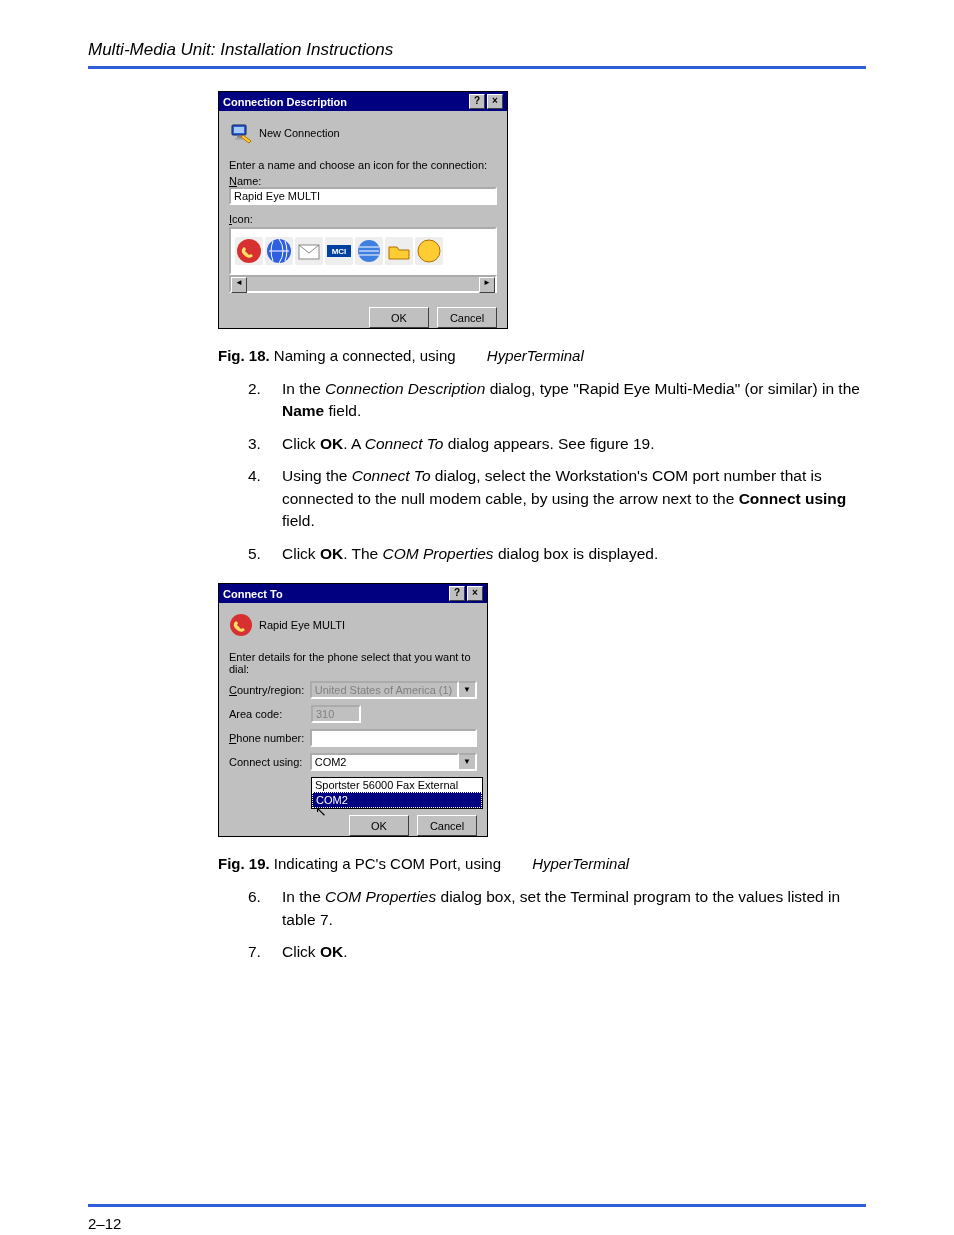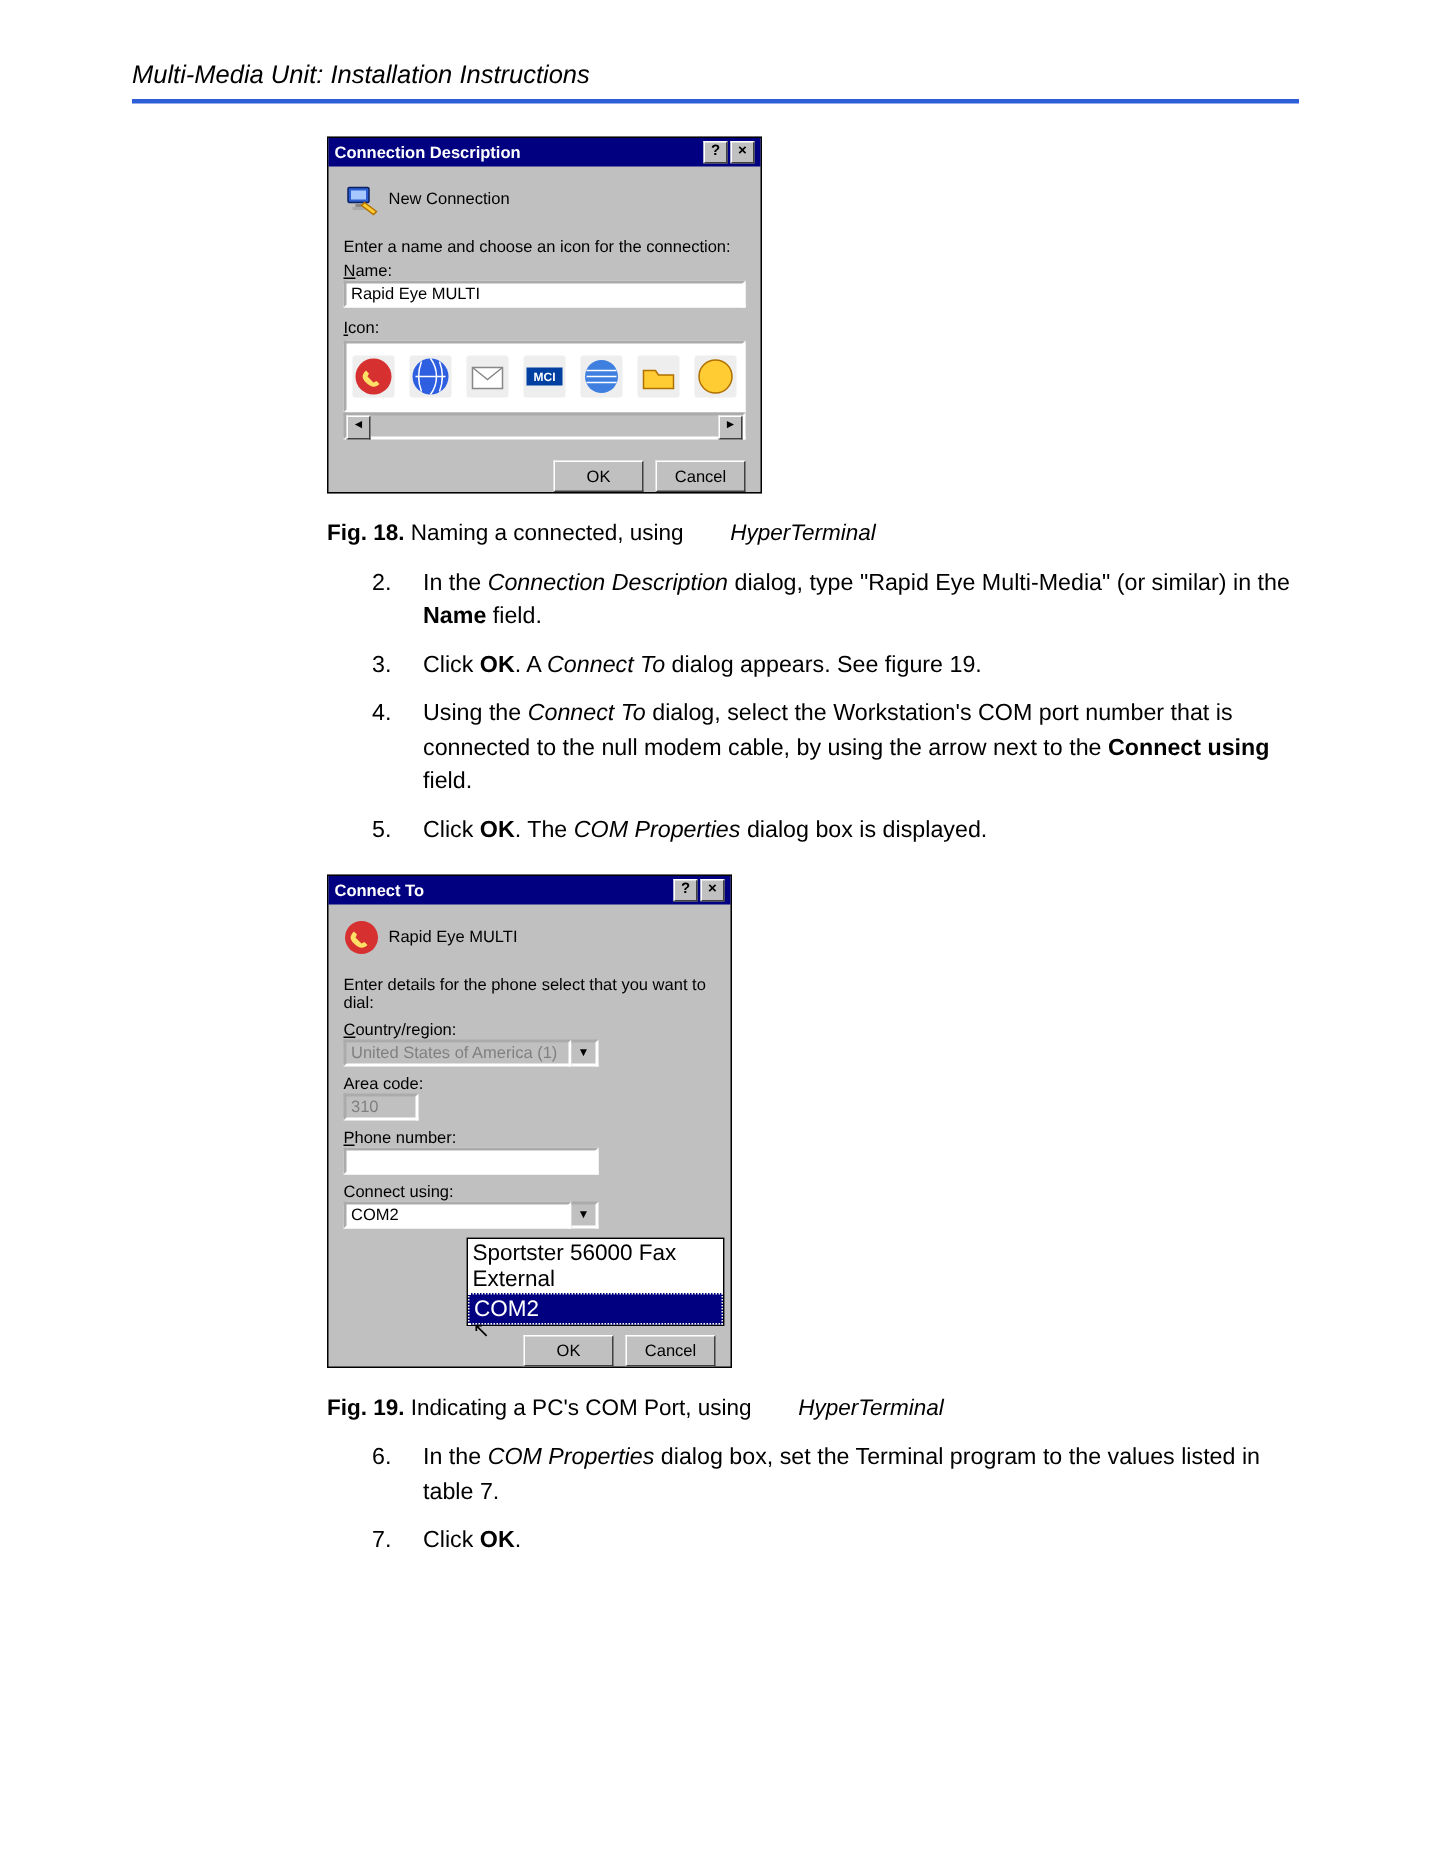--- a/index.html
+++ b/index.html
@@ -94,21 +94,20 @@
   .icon-picker {
     border: 2px inset #fff;
     background: #fff;
     height: 40px;
     display: flex;
     align-items: center;
     gap: 2px;
     padding: 2px 4px;
     overflow: hidden;
     margin-top: 2px;
-    justify-content: space-between;
   }
   .icon-picker .ic {
     width: 28px; height: 28px;
     display: inline-block;
     background: #eee;
     border-radius: 2px;
   }
   .scrollbar {
     height: 14px;
     border: 2px inset #fff;
@@ -141,23 +140,22 @@
     border-right-color: #404040;
     border-bottom-color: #404040;
     font-family: inherit;
     font-size: 11px;
     text-align: center;
     padding: 0 8px;
   }
   
   .form-row {
     display: flex;
-    align-items: flex-start;
+    align-items: center;
     margin: 6px 0;
-    flex-direction: column;
   }
   .form-row .lbl {
     width: 82px;
   }
   .combo {
     display: flex;
     width: 170px;
   }
   .combo .sunken-input { flex: 1; }
   .combo .drop {
@@ -168,21 +166,21 @@
     text-align: center;
     font-size: 8px;
     line-height: 14px;
   }
   .dropdown-list {
     position: relative;
     margin-left: 82px;
     width: 170px;
     border: 1px solid #000;
     background: #fff;
-    font-size: 15px;
+    font-size: 11px;
   }
   .dropdown-list div { padding: 1px 3px; }
   .dropdown-list .sel {
     background: #000080;
     color: #fff;
     border: 1px dotted #fff;
   }
   .cursor-arrow {
     position: relative;
     left: 86px;

